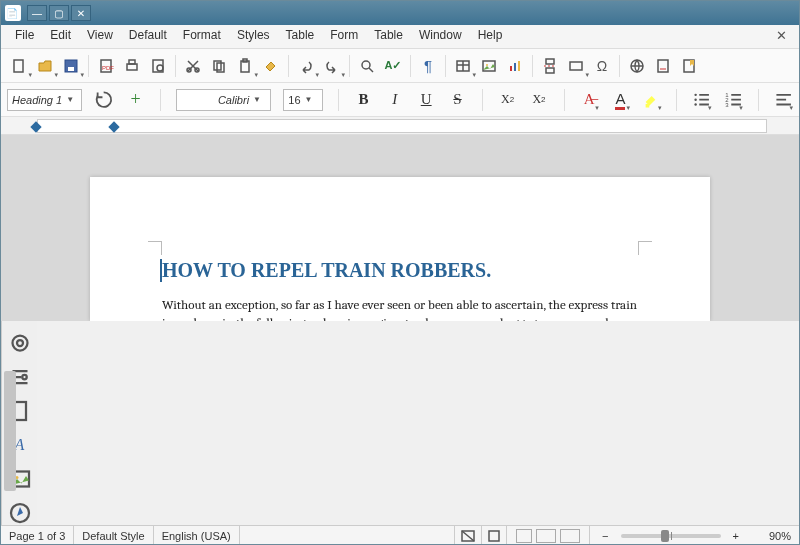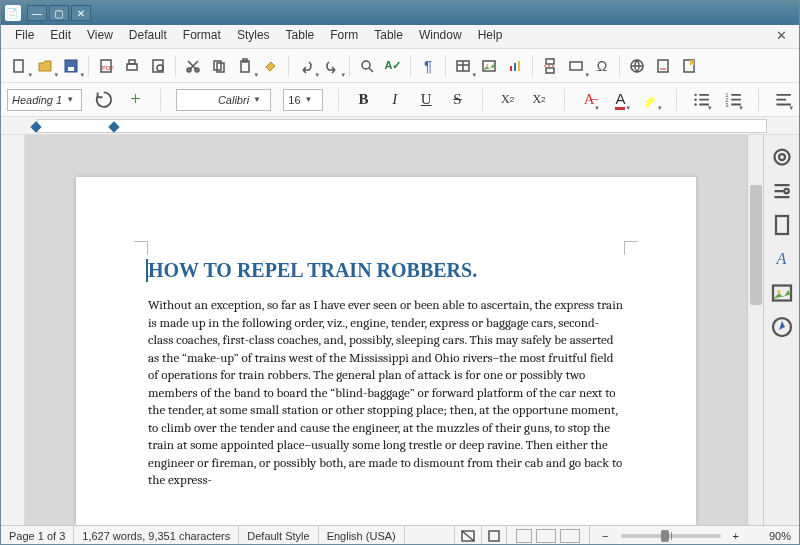--- a/index.html
+++ b/index.html
@@ -21,21 +21,21 @@
 .combo { height:22px; border:1px solid #bbb; background:#fff; display:flex; align-items:center; padding:0 4px; font-size:11px; }
 .combo .arrow { margin-left:4px; font-size:8px; color:#555; }
 .style-combo { width:98px; font-style:italic; }
 .font-combo { width:112px; font-style:italic;padding-left:41px; }
 .size-combo { width:50px; }
 .fbtn { width:26px; height:24px; display:flex; align-items:center; justify-content:center; font-family:"Times New Roman",serif; font-size:15px; border-radius:3px; position:relative; }
 .fbtn.drop::after { content:"▾"; font-size:7px; color:#666; position:absolute; right:0; bottom:0; }
 .ruler-row { height:18px; background:#f3f3f3; border-bottom:1px solid #ddd; display:flex; align-items:center; padding-left:36px; }
 .ruler { flex:1; height:14px; background:#fff; border:1px solid #ccc; position:relative; margin-right:32px; font-size:8px; }
 .ruler .bluept { position:absolute; width:8px; height:8px; background:#2b6aa0; top:3px; transform:rotate(45deg); }
-.workarea { display:flex; height:390px; }
+.workarea { display:flex; height:390px;flex-direction:column; }
 .vruler { width:24px; background:#f3f3f3; border-right:1px solid #ddd; }
 .canvas { flex:1; background:#d8d8d8; overflow:auto; position:relative; padding-top:42px; display:flex; justify-content:center; }
 .page { width:620px; background:#fff; box-shadow:0 0 4px rgba(0,0,0,.2); padding:82px 72px 20px 72px; position:relative; }
 .page .corner-tl,.page .corner-tr { position:absolute; width:14px; height:14px; top:64px; }
 .page .corner-tl { left:58px; border-left:1px solid #bbb; border-bottom:1px solid #bbb; transform:rotate(180deg);}
 .page .corner-tr { right:58px; border-right:1px solid #bbb; border-bottom:1px solid #bbb; transform:rotate(180deg);}
 .page h1 { font-family:"Georgia",serif; color:#2a6496; font-size:20px; font-weight:600; margin-bottom:14px; border-left:2px solid #2a6496; padding-left:0; margin-left:-2px; }
 .page p { font-family:"Georgia","Cambria",serif; font-size:13px; line-height:1.35; color:#222; text-align:left; }
 .sidebar { width:36px; background:#efefef; border-left:1px solid #ccc; display:flex; flex-direction:column; align-items:center; gap:10px; padding-top:10px; }
 .sidebar .sbtn { width:24px; height:24px; display:flex; align-items:center; justify-content:center; }
@@ -330,21 +330,20 @@
         <svg viewBox="0 0 16 16">
           <circle cx="8" cy="8" r="6" class="ico-stroke" stroke="#3a6aa8"></circle>
           <path d="M8 4l2 4-4 2z" fill="#3a6aa8"></path>
         </svg>
       </div>
   </div>
 </div>
 
 <div class="statusbar">
   <div class="cell">Page 1 of 3</div>
-  <div class="cell">1,627 words, 9,351 characters</div>
   <div class="cell">Default Style</div>
   <div class="cell">English (USA)</div>
   <div class="cell flex"></div>
   <div class="cell" style="padding:0 6px;">
       <svg width="14" height="12" viewBox="0 0 14 12">
         <rect x="1" y="1" width="12" height="10" class="ico-stroke"></rect>
         <path d="M1 1l12 10" class="ico-stroke"></path>
       </svg>
     </div>
   <div class="cell" style="padding:0 6px;">

